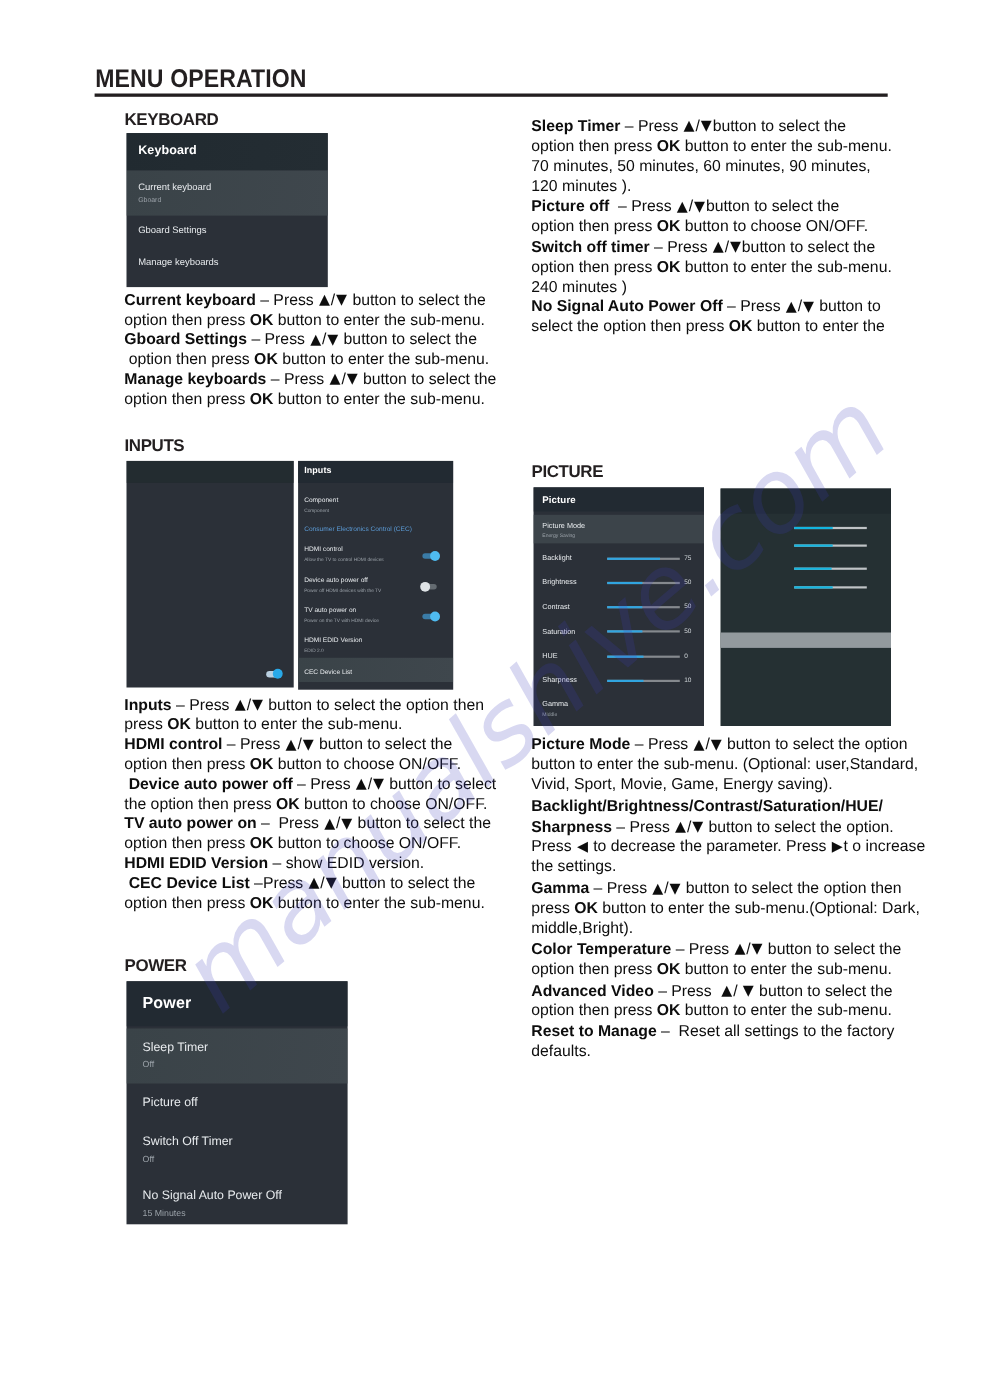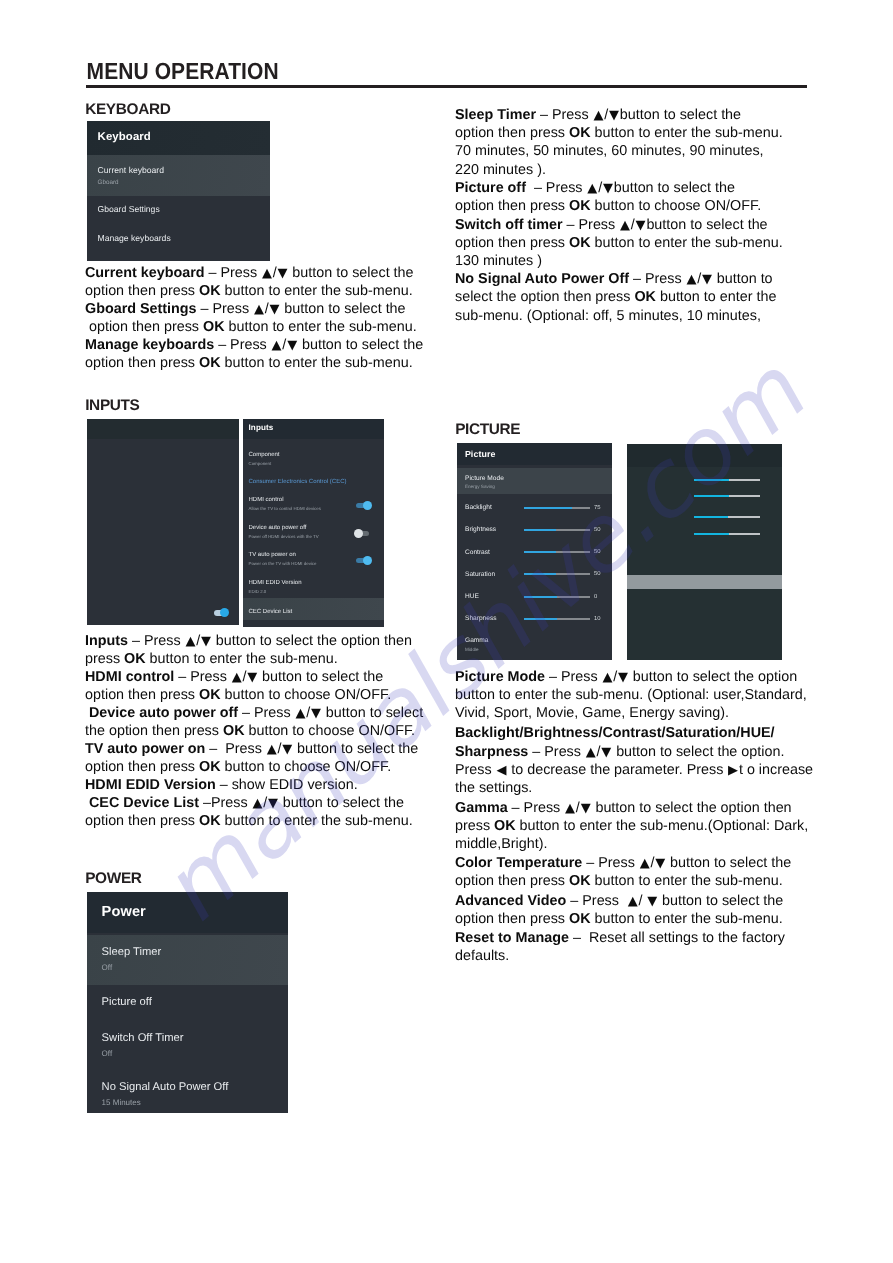--- a/index.html
+++ b/index.html
@@ -17,21 +17,21 @@
 
   
   .h1{position:absolute;left:86.6px;top:62px;font-weight:bold;font-size:21px;
       letter-spacing:0.08px;color:#231f20;white-space:nowrap;
       transform:scaleY(1.11);transform-origin:left bottom;}
   .rule{position:absolute;left:86px;top:84.5px;width:721px;height:3.2px;background:#231f20;}
 
   
   .colL{position:absolute;left:85px;top:0;width:360px;height:1263px;}
   .colR{position:absolute;left:455px;top:0;width:352px;height:1263px;}
-  .colL > *, .colR > *{position:absolute;}
+  .colL > *, .colR > *{position:absolute;margin-left:28px;}
 
   .sec{font-weight:bold;font-size:15.4px;color:#231f20;letter-spacing:-0.35px;}
 
   .para-block{width:100%;}
   p.b{margin:0;font-size:14.35px;color:#0d0d0d;line-height:18.1px;
       font-family:"Liberation Sans",sans-serif;}
   p.b + p.b{margin-top:0.4px;}
   .body-kb p.b + p.b, .body-inputs p.b + p.b{margin-top:-0.1px;}
   .ln{display:block;white-space:pre;}
   .tri{font-size:13.0px;font-family:"DejaVu Sans",sans-serif;
@@ -317,35 +317,34 @@
     </div>
   </div>
 
   <div class="colR">
 
     <div class="para-block body-rpower">
         <p class="b">
           <span class="ln"><b>Sleep Timer</b> – Press <span class="tri">▲</span>/<span class="tri">▼</span>button to select the</span>
           <span class="ln">option then press <b>OK</b> button to enter the sub-menu.</span>
           <span class="ln">70 minutes, 50 minutes, 60 minutes, 90 minutes,</span>
-          <span class="ln">220 minutes ).</span>
+          <span class="ln">120 minutes ).</span>
         </p>
         <p class="b">
           <span class="ln"><b>Picture off</b>  – Press <span class="tri">▲</span>/<span class="tri">▼</span>button to select the</span>
           <span class="ln">option then press <b>OK</b> button to choose ON/OFF.</span>
         </p>
         <p class="b">
           <span class="ln"><b>Switch off timer</b> – Press <span class="tri">▲</span>/<span class="tri">▼</span>button to select the</span>
           <span class="ln">option then press <b>OK</b> button to enter the sub-menu.</span>
-          <span class="ln">130 minutes )</span>
+          <span class="ln">240 minutes )</span>
         </p>
         <p class="b">
           <span class="ln"><b>No Signal Auto Power Off</b> – Press <span class="tri">▲</span>/<span class="tri">▼</span> button to</span>
           <span class="ln">select the option then press <b>OK</b> button to enter the</span>
-          <span class="ln">sub-menu. (Optional: off, 5 minutes, 10 minutes,</span>
         </p>
       </div>
 
     <div class="sec sec-picture">PICTURE</div>
 
     <div class="shot-picture-wrap">
       <div class="shot pic-left">
         <div class="s-head">Picture</div>
         <div class="pic-mode">
           <div class="r-title">Picture Mode</div>

